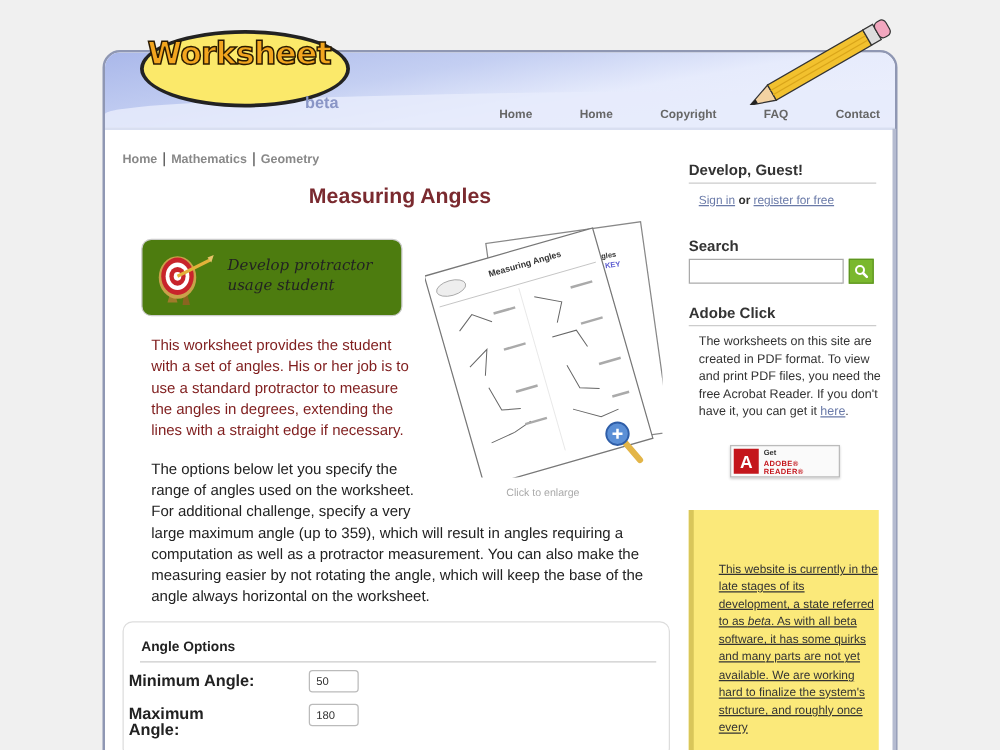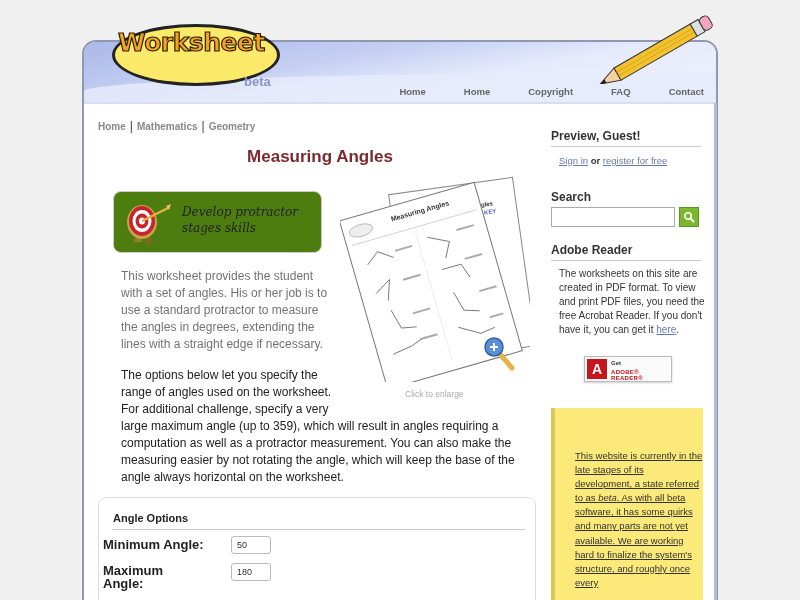--- a/index.html
+++ b/index.html
@@ -24,32 +24,32 @@
     .breadcrumb { position: absolute; left: 98px; top: 119px; font-size: 10px; color: #888; font-weight: bold; }
     .breadcrumb .sep { color: #444; margin: 0 4px; font-weight: normal; font-size: 12px; }
     .breadcrumb a { color: #888; text-decoration: none; }
 
     .page-title { position: absolute; left: 150px; width: 340px; top: 147px; text-align: center; font-size: 17px; font-weight: bold; color: #7a2a2f; }
 
     .skill-box { position: absolute; left: 113px; top: 191px; width: 209px; height: 62px; border: 1px solid #ccc; border-radius: 8px; background: #4d7c0f; }
     .skill-text { position: absolute; left: 68px; top: 12px; font-family: "DejaVu Serif", serif; font-style: italic; font-size: 12px; line-height: 16px; color: #222; }
     .target-icon { position: absolute; left: 10px; top: 6px; width: 48px; height: 50px; }
 
-    .desc { position: absolute; left: 121px; top: 268px; width: 215px; font-size: 12px; line-height: 17px; color: #737373; }
+    .desc { position: absolute; left: 121px; top: 268px; width: 215px; font-size: 12px; line-height: 17px; color: #7f1d1d; }
     .desc2 { position: absolute; left: 121px; top: 367px; width: 410px; font-size: 12px; line-height: 17px; color: #222; }
     .desc2 .narrow { display: block; width: 215px; }
 
     .preview { position: absolute; left: 340px; top: 172px; width: 190px; height: 210px; }
     .preview-caption { position: absolute; left: 405px; top: 389px; font-size: 8.5px; color: #aaa; }
 
     .options-panel { position: absolute; left: 98px; top: 497px; width: 438px; height: 110px; border: 1px solid #ddd; border-radius: 8px; background: #fff; }
     .options-title { position: absolute; left: 14px; top: 14px; font-size: 11px; font-weight: bold; color: #222; }
     .options-rule { position: absolute; left: 13px; right: 10px; top: 31px; height: 1px; background: #ccc; }
     .opt-label { position: absolute; left: 4px; font-size: 13px; font-weight: bold; color: #222; line-height: 13px; }
-    .opt-input { position: absolute; left: 132px; width: 40px; height: 18px; border: 1px solid #bbb; border-radius: 3px; font-size: 9px; padding: 0 5px; font-family: "Liberation Sans", sans-serif; color: #333; background: #fff; }
+    .opt-input { position: absolute; left: 148px; width: 40px; height: 18px; border: 1px solid #bbb; border-radius: 3px; font-size: 9px; padding: 0 5px; font-family: "Liberation Sans", sans-serif; color: #333; background: #fff; }
 
     .sidebar { position: absolute; left: 551px; top: 0; width: 152px; }
     .sb-heading { position: absolute; left: 0; font-size: 12px; font-weight: bold; color: #333; }
     .sb-rule { position: absolute; left: 0; width: 150px; height: 1px; background: #ccc; }
     .sb-signin { position: absolute; left: 8px; top: 155px; font-size: 9.5px; color: #333; }
     .sb-signin a { color: #6a7aa8; text-decoration: underline; }
     .sb-signin b { font-weight: bold; color: #333; }
     .search-input { position: absolute; left: 0; top: 207px; width: 124px; height: 20px; border: 1px solid #aaa; background: #fff; }
     .search-btn { position: absolute; left: 128px; top: 207px; width: 20px; height: 20px; background: #7ab82e; border: 1px solid #5e9520; display: flex; align-items: center; justify-content: center; }
     .adobe-text { position: absolute; left: 8px; top: 267px; width: 146px; font-size: 10px; line-height: 14px; color: #333; }
@@ -114,21 +114,21 @@
     <ellipse cx="18" cy="24" rx="15" ry="17" fill="#c9a24a"></ellipse>
     <ellipse cx="18" cy="23" rx="13" ry="15" fill="#c8242b"></ellipse>
     <ellipse cx="18" cy="23" rx="9.5" ry="11" fill="#fff"></ellipse>
     <ellipse cx="18" cy="23" rx="6.5" ry="7.5" fill="#c8242b"></ellipse>
     <ellipse cx="18" cy="23" rx="3" ry="3.5" fill="#fff"></ellipse>
     <line x1="18" y1="23" x2="44" y2="10" stroke="#e2b23a" stroke-width="2.5"></line>
     <polygon points="42,8 47,6 45,12" fill="#e8c36a"></polygon>
   </svg>
   <div class="skill-text">
     <div>Develop protractor</div>
-    <div>stages skills</div>
+    <div>usage student</div>
   </div>
 </div>
 
 <p class="desc">This worksheet provides the student with a set of angles. His or her job is to use a standard protractor to measure the angles in degrees, extending the lines with a straight edge if necessary.</p>
 <p class="desc2"><span class="narrow">The options below let you specify the range of angles used on the worksheet. For additional challenge, specify a very</span><span>large maximum angle (up to 359), which will result in angles requiring a computation as well as a protractor measurement. You can also make the measuring easier by not rotating the angle, which will keep the base of the angle always horizontal on the worksheet.</span></p>
 
 <svg class="preview" viewBox="0 0 190 210">
   <g transform="rotate(-8 110 100)">
     <rect x="60" y="15" width="125" height="170" fill="#fff" stroke="#888" stroke-width="1"></rect>
     <text x="150" y="40" font-size="6" font-weight="bold" fill="#333" font-family="Liberation Sans, sans-serif">gles</text>
@@ -172,38 +172,38 @@
   <div class="opt-label" style="top:40px;">Minimum Angle:</div>
   <input class="opt-input" style="top: 38px;" type="text" value="50">
   <div class="opt-label" style="top:66px;">
     <div>Maximum</div>
     <div>Angle:</div>
   </div>
   <input class="opt-input" style="top: 65px;" type="text" value="180">
 </div>
 
 <div class="sidebar">
-  <div class="sb-heading" style="top:129px;">Preview, Guest!</div>
+  <div class="sb-heading" style="top:129px;">Develop, Guest!</div>
   <div class="sb-rule" style="top:146px;"></div>
   <div class="sb-signin">
     <a href="#">Sign in</a>
     <b>or</b>
     <a href="#">register for free</a>
   </div>
 
   <div class="sb-heading" style="top:190px;">Search</div>
   <input class="search-input" type="text" value="" style="">
   <div class="search-btn">
     <svg width="12" height="12" viewBox="0 0 12 12">
       <circle cx="5" cy="5" r="3.2" fill="none" stroke="#fff" stroke-width="1.6"></circle>
       <line x1="7.4" y1="7.4" x2="10.5" y2="10.5" stroke="#fff" stroke-width="2" stroke-linecap="round"></line>
     </svg>
   </div>
 
-  <div class="sb-heading" style="top:243px;">Adobe Reader</div>
+  <div class="sb-heading" style="top:243px;">Adobe Click</div>
   <div class="sb-rule" style="top:260px;"></div>
   <div class="adobe-text"><span>The worksheets on this site are created in PDF format. To view and print PDF files, you need the free Acrobat Reader. If you don't have it, you can get it </span><a href="#">here</a><span>.</span></div>
   <div class="adobe-badge">
     <div class="adobe-logo">A</div>
     <div class="adobe-get">Get</div>
     <div class="adobe-reader">ADOBE® READER®</div>
   </div>
 
   <div class="beta-box">
     <div class="beta-text"><span>This website is currently in the late stages of its development, a state referred to as </span><em>beta</em><span>. As with all beta software, it has some quirks and many parts are not yet available. We are working hard to finalize the system's structure, and roughly once every</span></div>

